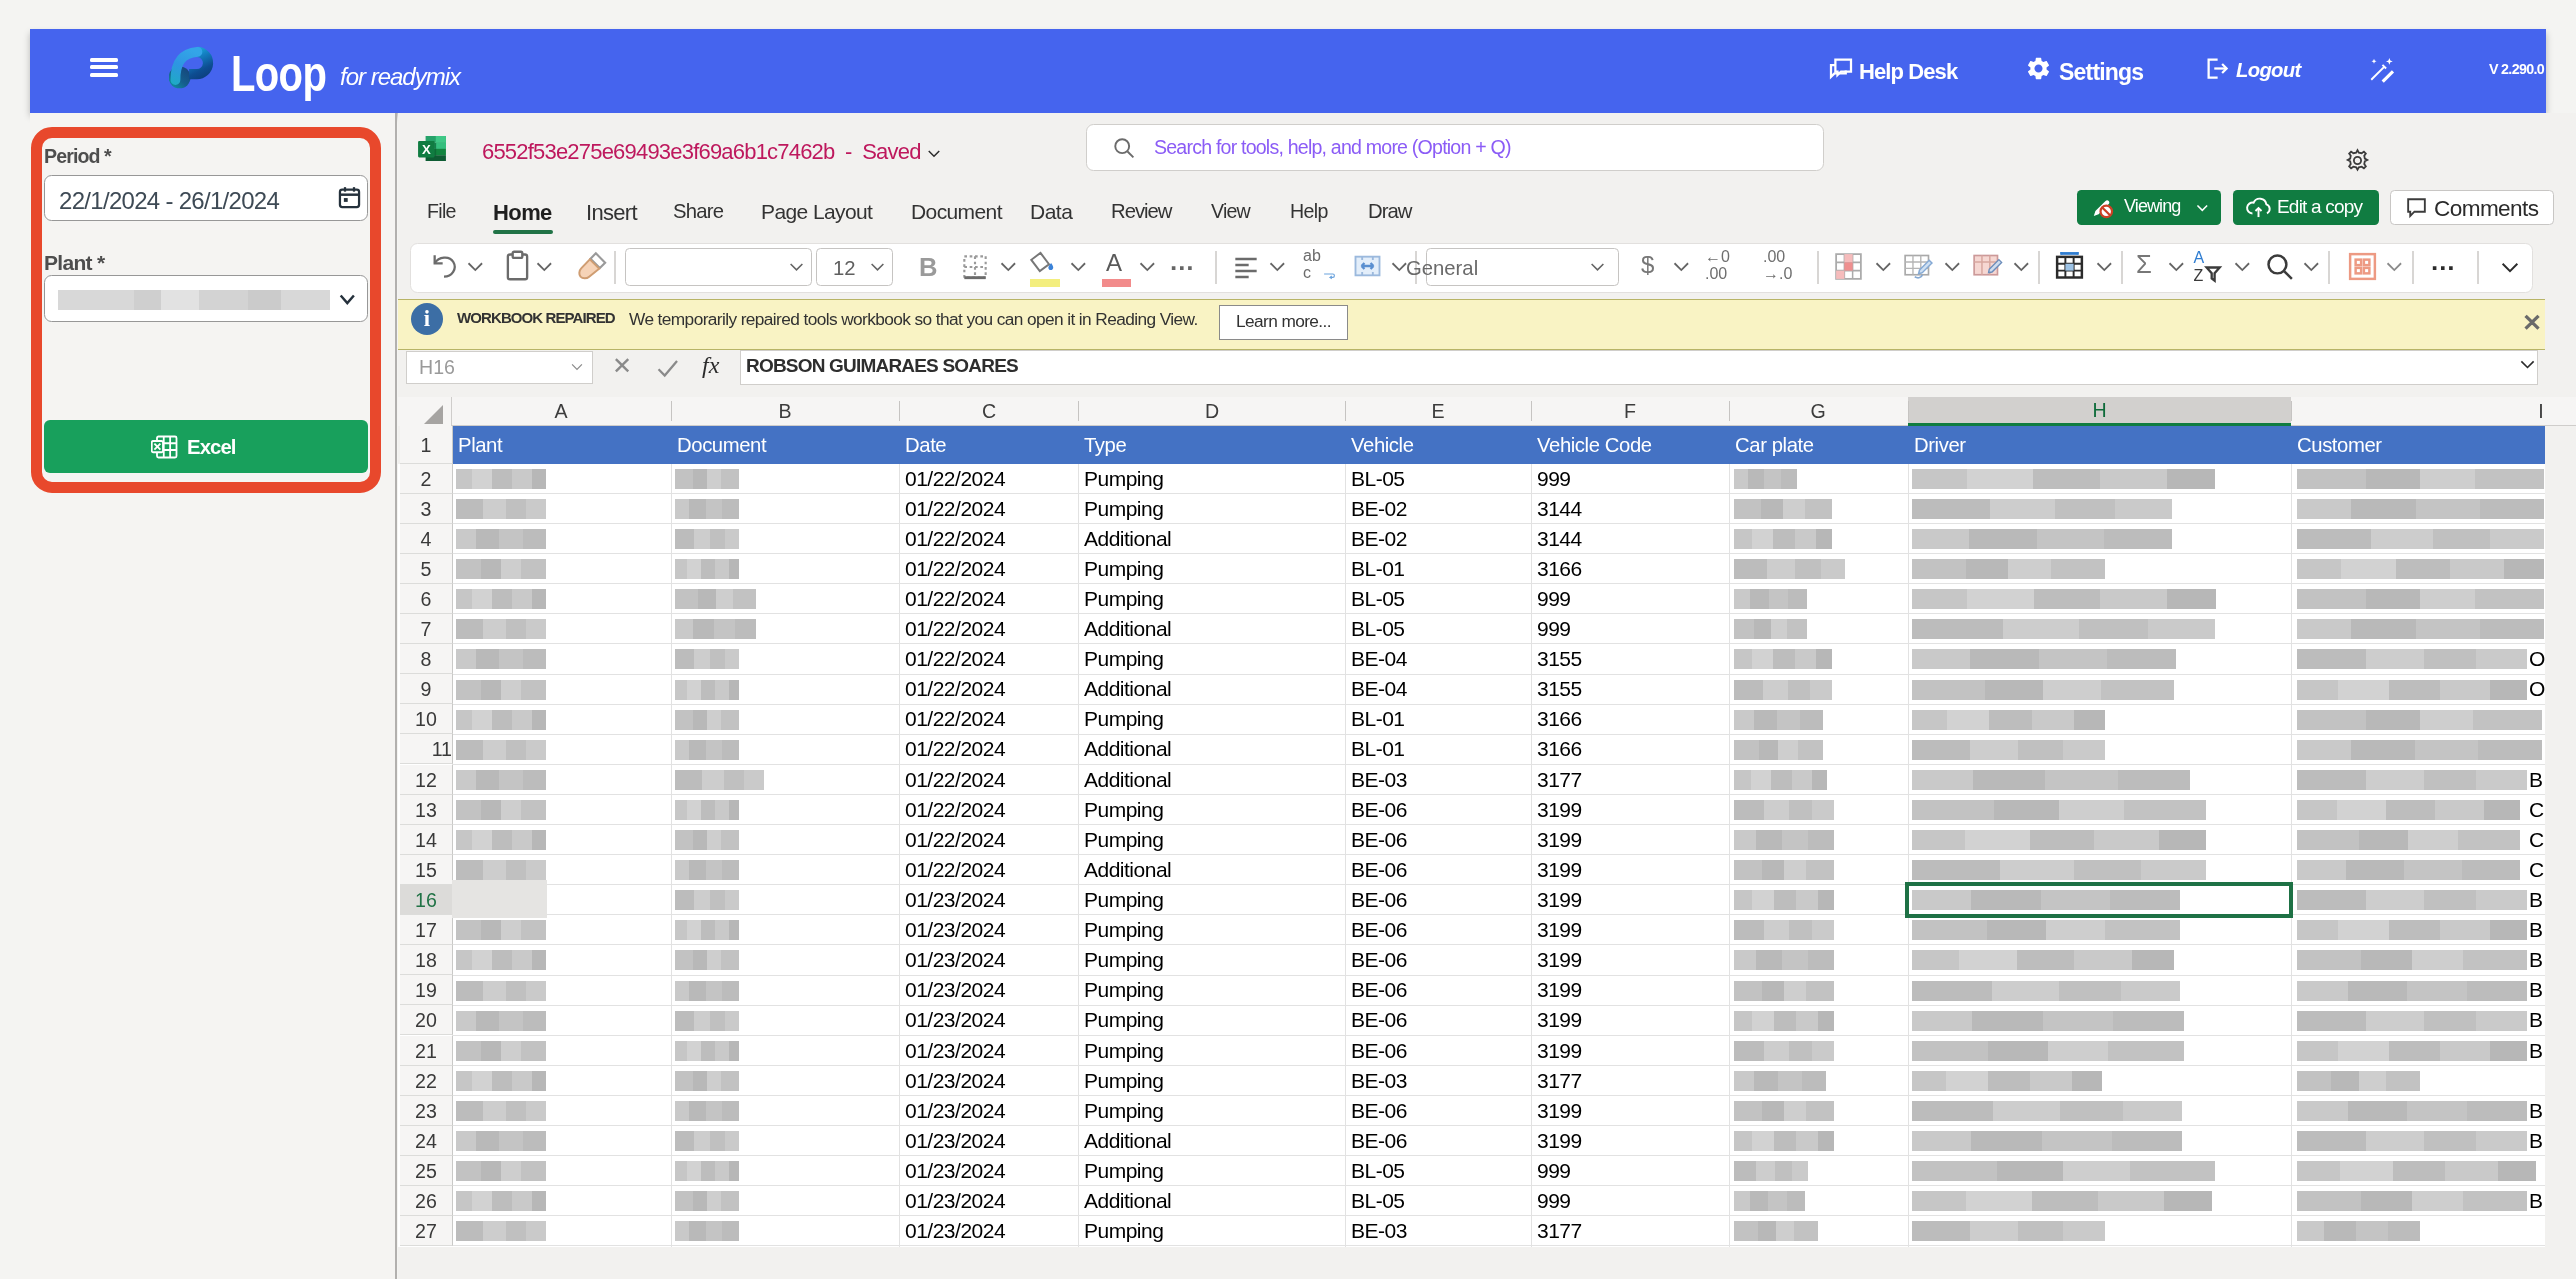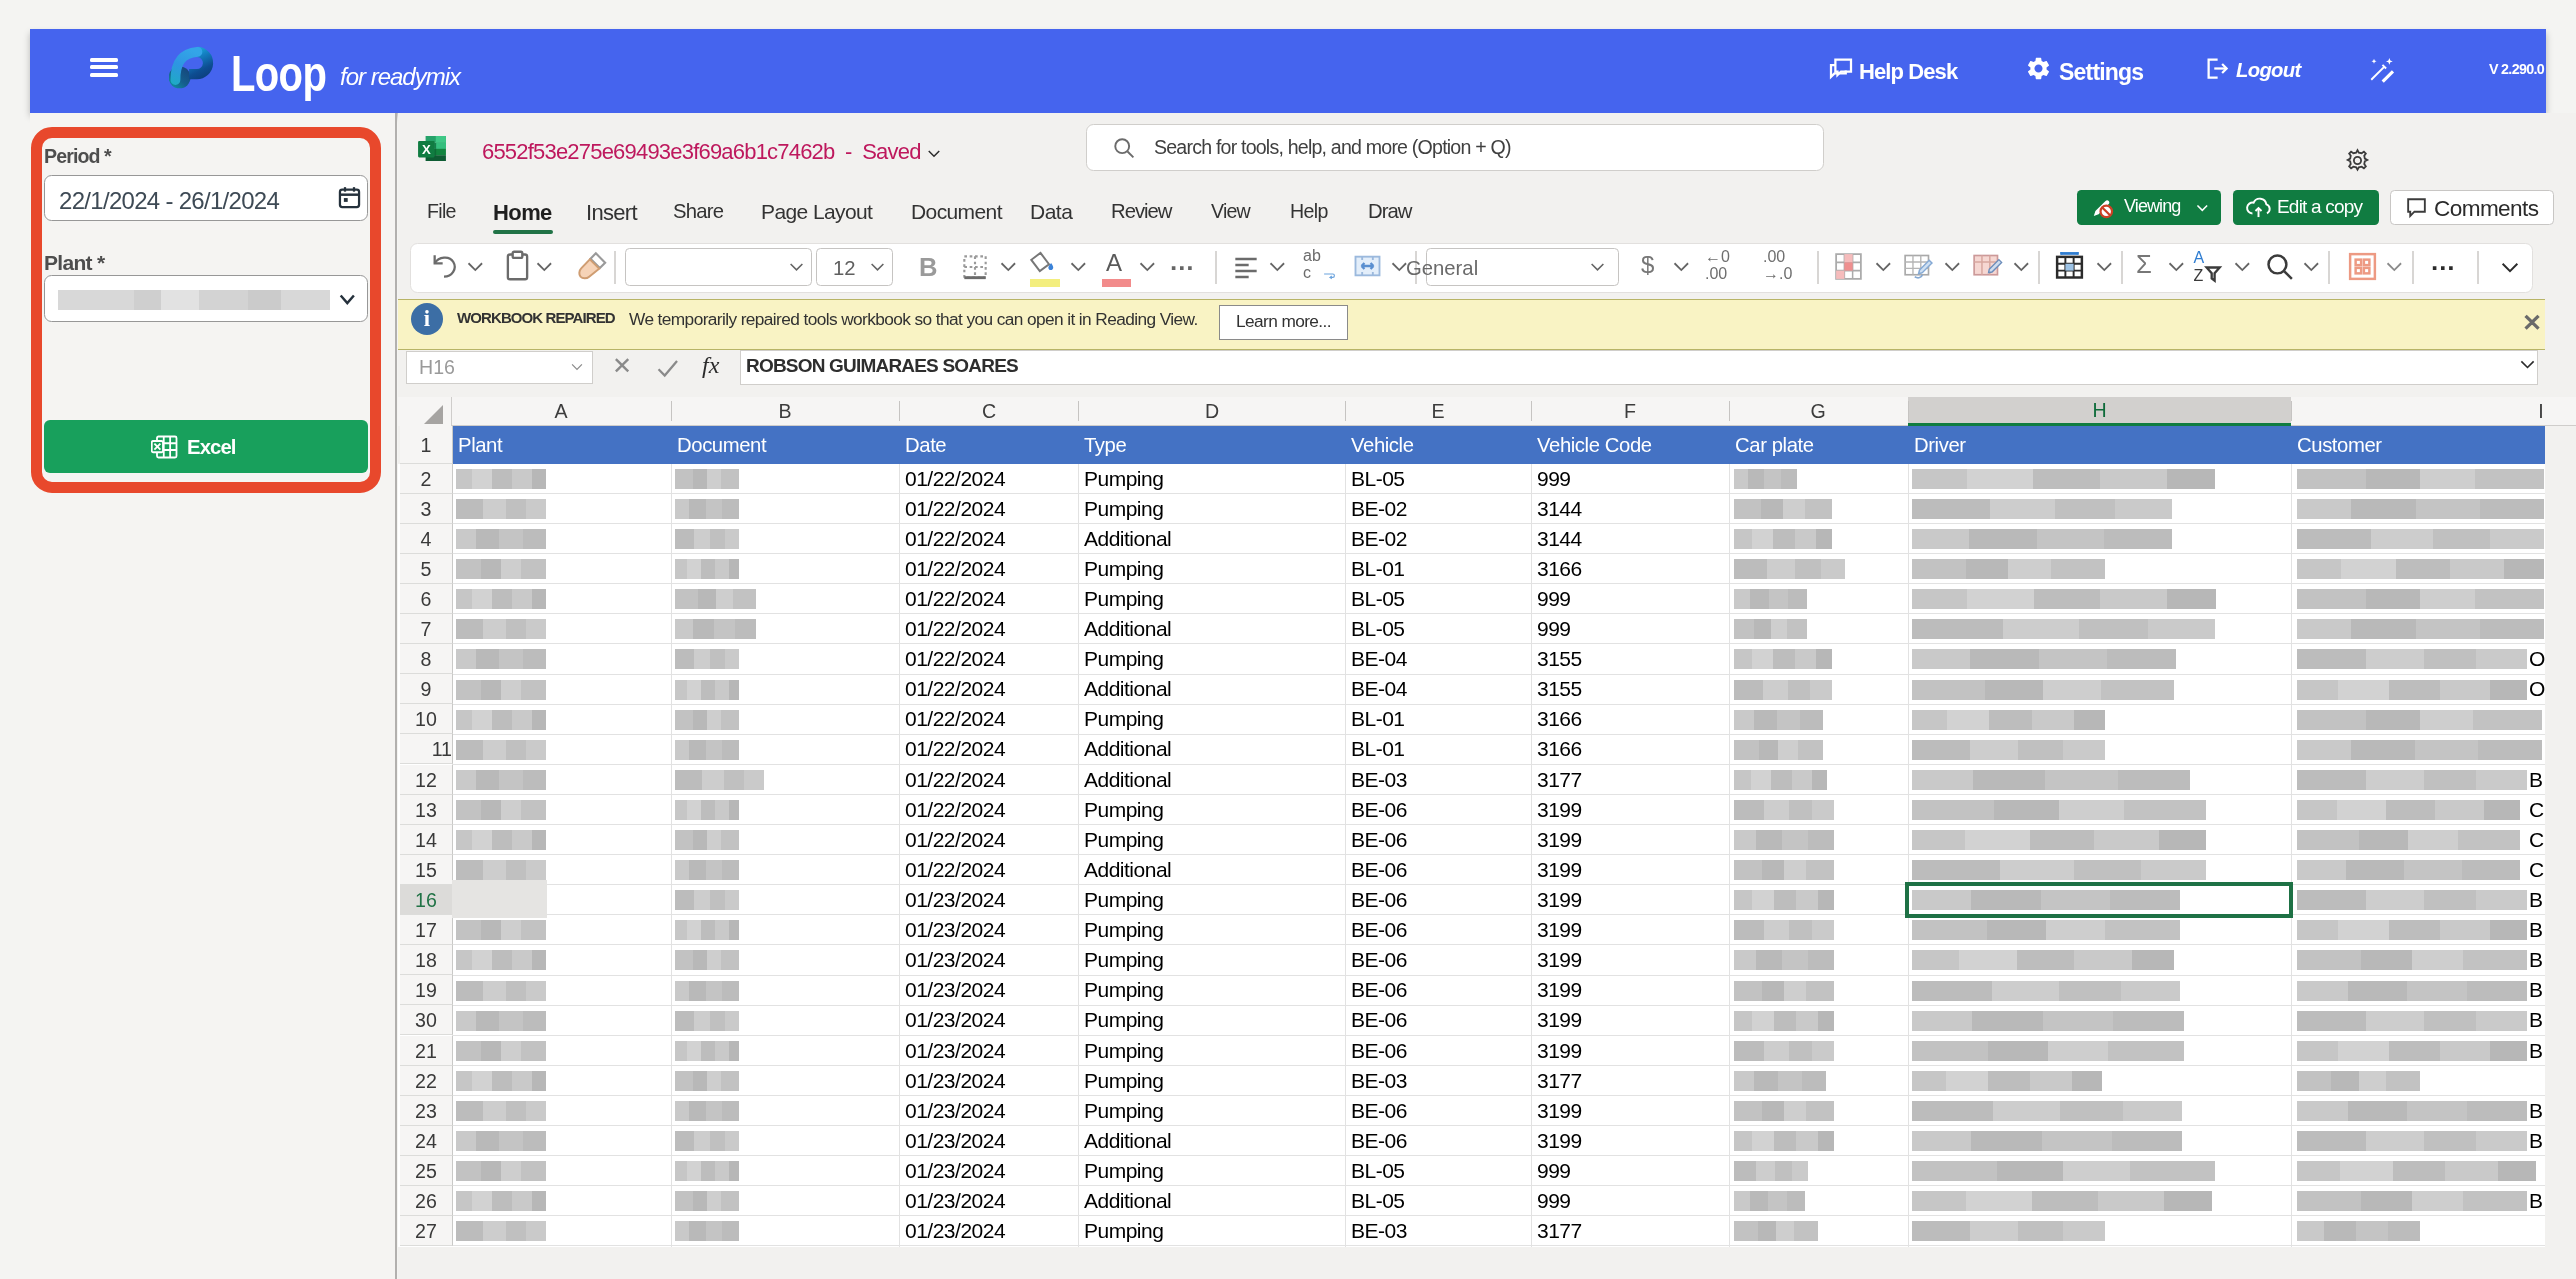--- a/index.html
+++ b/index.html
@@ -118,21 +118,21 @@
     </svg>
 <div class="t" style="left:84px;top:25.6px;font-size:22px;letter-spacing:-0.8px;color:#be185d;">6552f53e275e69493e3f69a6b1c7462b&nbsp; -&nbsp; Saved</div>
 <svg class="abs" style="left:527px;top:32px" width="18" height="18" viewBox="0 0 24 24">
       <path d="M5 8 l7 7 7-7" fill="none" stroke="#2b2b2b" stroke-width="2"></path>
     </svg>
 <div class="abs" style="left:688px;top:11.3px;width:738px;height:47px;background:#fff;border:1.5px solid #d0cecb;border-radius:7.5px;"></div>
 <svg class="abs" style="left:713px;top:22px" width="25.6" height="25.6" viewBox="0 0 24 24" fill="none" stroke="#6b6b6b" stroke-width="1.8">
       <circle cx="10.5" cy="10.5" r="6.5"></circle>
       <path d="M15.5 15.5 L21 21"></path>
     </svg>
-<div class="t" style="left:756px;top:23px;font-size:19.6px;letter-spacing:-0.8px;color:#404040;">Search for tools, help, and more (Option + Q)</div>
+<div class="t" style="left:756px;top:23px;font-size:19.6px;letter-spacing:-0.8px;color:#8b5cf6;">Search for tools, help, and more (Option + Q)</div>
 <svg class="abs" style="left:1946px;top:34px" width="27" height="27" viewBox="0 0 24 24" fill="none" stroke="#3b3b3b" stroke-width="1.6">
 <circle cx="12" cy="12" r="3.2"></circle>
 <path d="M12 2.8 l1.2 2.2 2.5 .5 2-1.4 1.7 1.7 -1.4 2 .5 2.5 2.2 1.2 -2.2 1.2 -.5 2.5 1.4 2 -1.7 1.7 -2-1.4 -2.5 .5 -1.2 2.2 -1.2-2.2 -2.5-.5 -2 1.4 -1.7-1.7 1.4-2 -.5-2.5 -2.2-1.2 2.2-1.2 .5-2.5 -1.4-2 1.7-1.7 2 1.4 2.5-.5 z"></path>
     </svg>
 <div class="t" style="left:29px;top:87px;font-size:19.6px;letter-spacing:-0.7px;color:#333;">File</div>
 <div class="t" style="left:95px;top:87px;font-size:22px;font-weight:700;letter-spacing:-0.6px;color:#1f1f1f;">Home</div>
 <div class="t" style="left:188px;top:87px;font-size:22px;letter-spacing:-0.7px;color:#333;">Insert</div>
 <div class="t" style="left:275px;top:87px;font-size:20.3px;letter-spacing:-0.8px;color:#333;">Share</div>
 <div class="t" style="left:363px;top:87px;font-size:21px;letter-spacing:-0.6px;color:#333;">Page Layout</div>
 <div class="t" style="left:513px;top:87px;font-size:21px;letter-spacing:-0.6px;color:#333;">Document</div>
@@ -617,21 +617,21 @@
 <div class="bar g2" style="left:456px;top:981px;width:90px;"></div>
 <div class="bar g1" style="left:675px;top:981px;width:64px;"></div>
 <div class="cell" style="left:905px;top:975px;">01/23/2024</div>
 <div class="cell" style="left:1084px;top:975px;">Pumping</div>
 <div class="cell" style="left:1351px;top:975px;">BE-06</div>
 <div class="cell" style="left:1537px;top:975px;">3199</div>
 <div class="bar g4" style="left:1734px;top:981px;width:100px;"></div>
 <div class="bar g2" style="left:1912px;top:981px;width:268px;"></div>
 <div class="bar g1" style="left:2297px;top:981px;width:230px;"></div>
 <div class="cell" style="left:2529px;top:975px;">B</div>
-<div class="rowhead" style="top:1005px;">30</div>
+<div class="rowhead" style="top:1005px;">20</div>
 <div class="bar g1" style="left:456px;top:1011px;width:90px;"></div>
 <div class="bar g2" style="left:675px;top:1011px;width:64px;"></div>
 <div class="cell" style="left:905px;top:1005px;">01/23/2024</div>
 <div class="cell" style="left:1084px;top:1005px;">Pumping</div>
 <div class="cell" style="left:1351px;top:1005px;">BE-06</div>
 <div class="cell" style="left:1537px;top:1005px;">3199</div>
 <div class="bar g3" style="left:1734px;top:1011px;width:100px;"></div>
 <div class="bar g1" style="left:1912px;top:1011px;width:272px;"></div>
 <div class="bar g2" style="left:2297px;top:1011px;width:230px;"></div>
 <div class="cell" style="left:2529px;top:1005px;">B</div>

